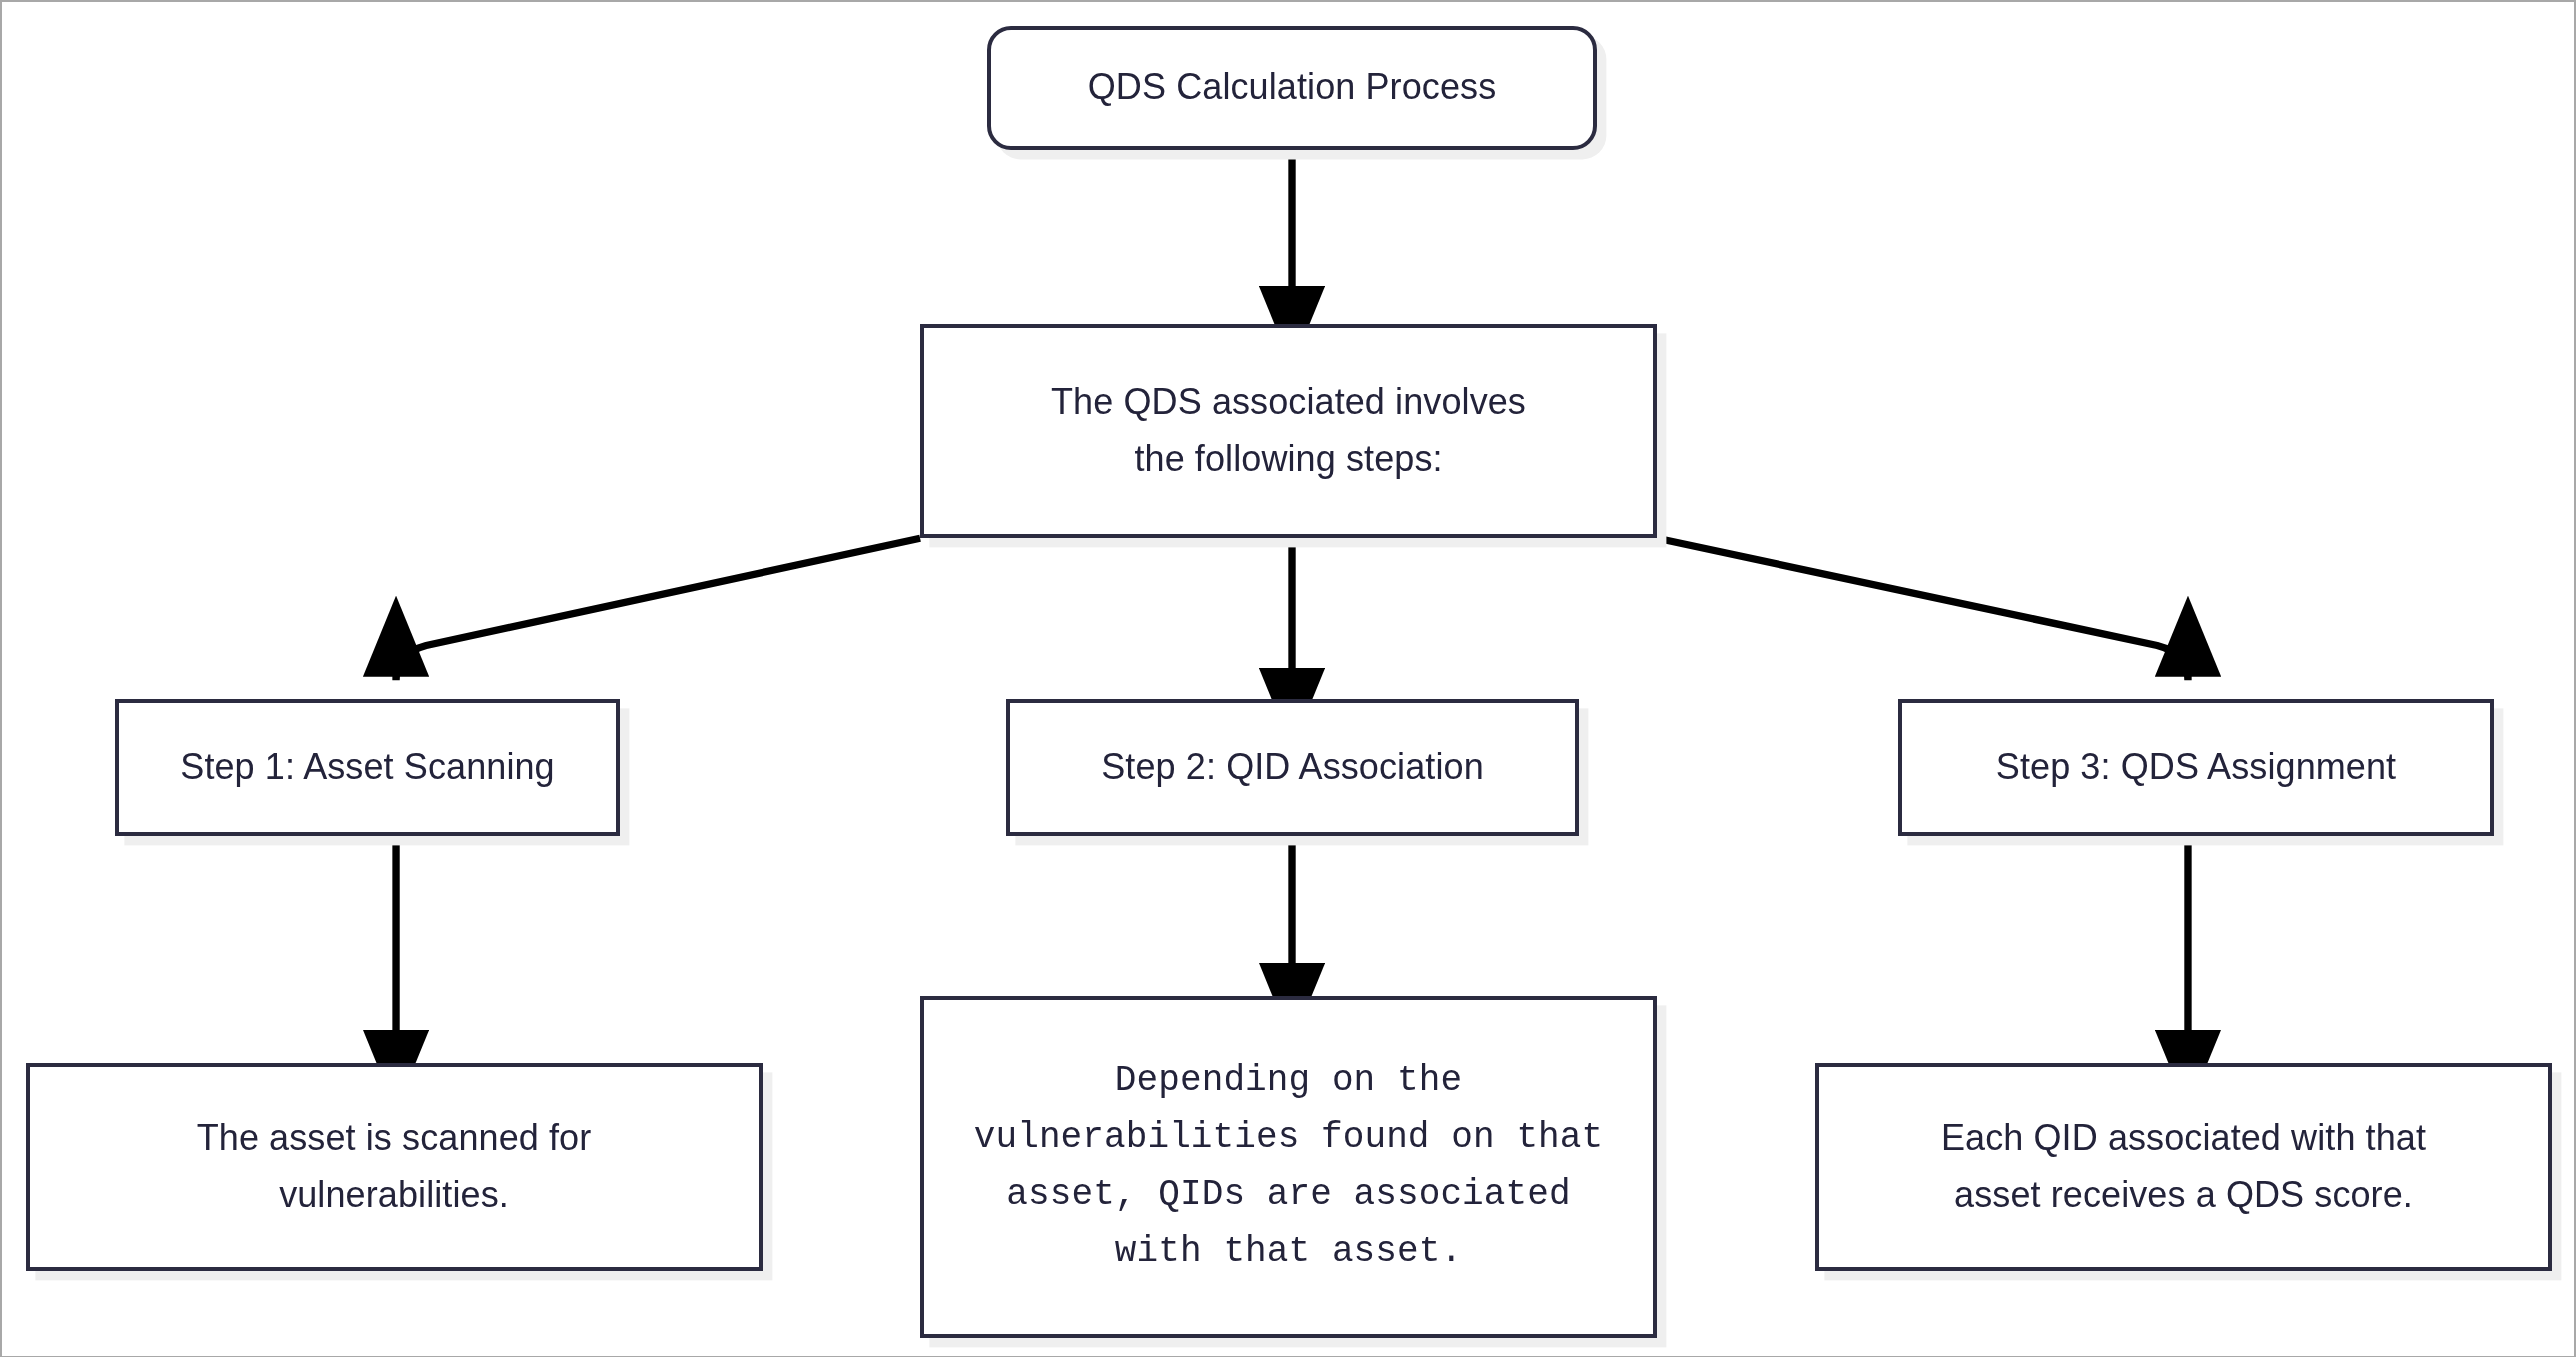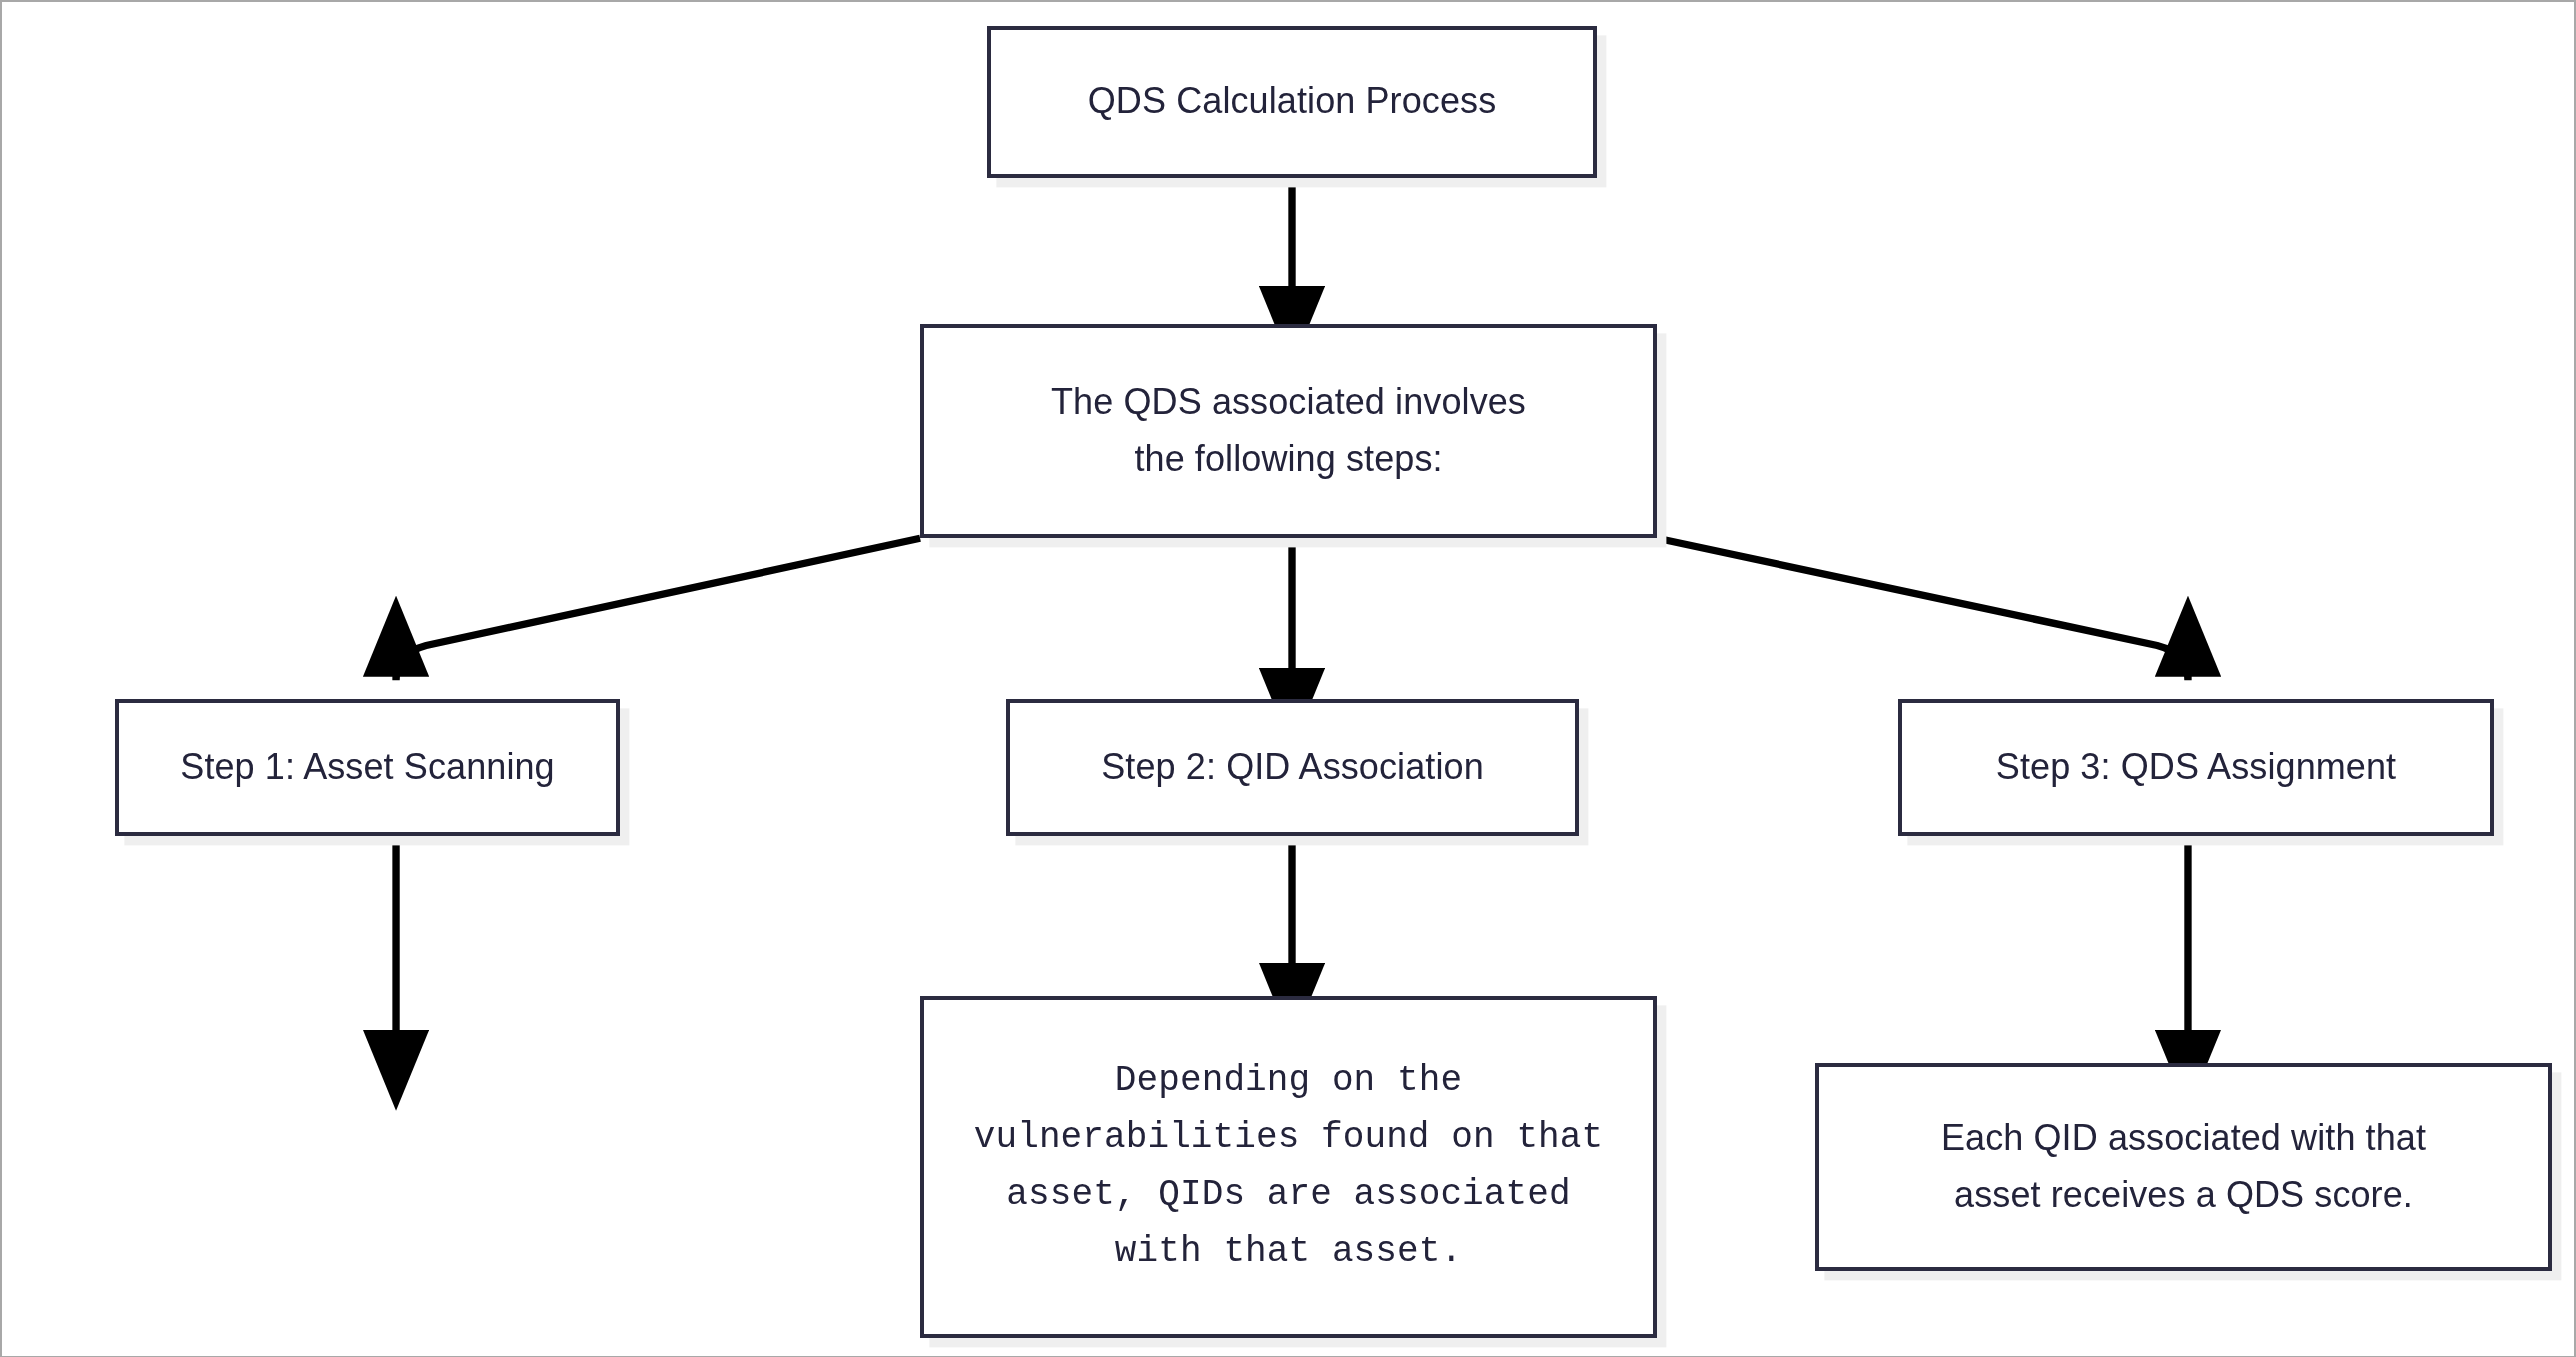--- a/index.html
+++ b/index.html
@@ -71,41 +71,45 @@
 
     <path d="M 2470,800 L 3216,960 Q 3262,972 3262,1012 L 3262,1000" stroke="#000000" stroke-width="11" fill="none" marker-end="url(#arrowhead)"></path>
 
     <path d="M 588,1248 L 588,1540" stroke="#000000" stroke-width="11" fill="none" marker-end="url(#arrowhead)"></path>
 
     <path d="M 1925,1248 L 1925,1440" stroke="#000000" stroke-width="11" fill="none" marker-end="url(#arrowhead)"></path>
 
     <path d="M 3262,1248 L 3262,1540" stroke="#000000" stroke-width="11" fill="none" marker-end="url(#arrowhead)"></path>
   </svg>
 
-  <div class="node" style="left:985px; top:23.5px; width:610px; height:152px;">
+  <div class="node" style="left:985px; top:23.5px; width:610px; height:124px;border-radius:24px;">
     <span class="node-label">QDS Calculation Process</span>
   </div>
 
   <div class="node" style="left:918px; top:322px; width:737px; height:214px;">
     <span class="node-label">The QDS associated involves
 the following steps:</span>
   </div>
 
   <div class="node" style="left:113px; top:697px; width:505px; height:137px;">
     <span class="node-label">Step 1: Asset Scanning</span>
   </div>
 
   <div class="node" style="left:1004px; top:697px; width:573px; height:137px;align-items:center;">
     <span class="node-label">Step 2: QID Association</span>
   </div>
 
   <div class="node" style="left:1896px; top:697px; width:596px; height:137px;">
     <span class="node-label">Step 3: QDS Assignment</span>
   </div>
 
+  <div class="node" style="left:23.5px; top:1061px; width:737px; height:208px;">
+    <span class="node-label">The asset is scanned for
+vulnerabilities.</span>
+  </div>
 
   <div class="node" style="left:918px; top:994px; width:737px; height:342px;font-family:Liberation Mono, monospace;">
     <span class="node-label">Depending on the
 vulnerabilities found on that
 asset, QIDs are associated
 with that asset.</span>
   </div>
 
   <div class="node" style="left:1813px; top:1061px; width:737px; height:208px;">
     <span class="node-label">Each QID associated with that

